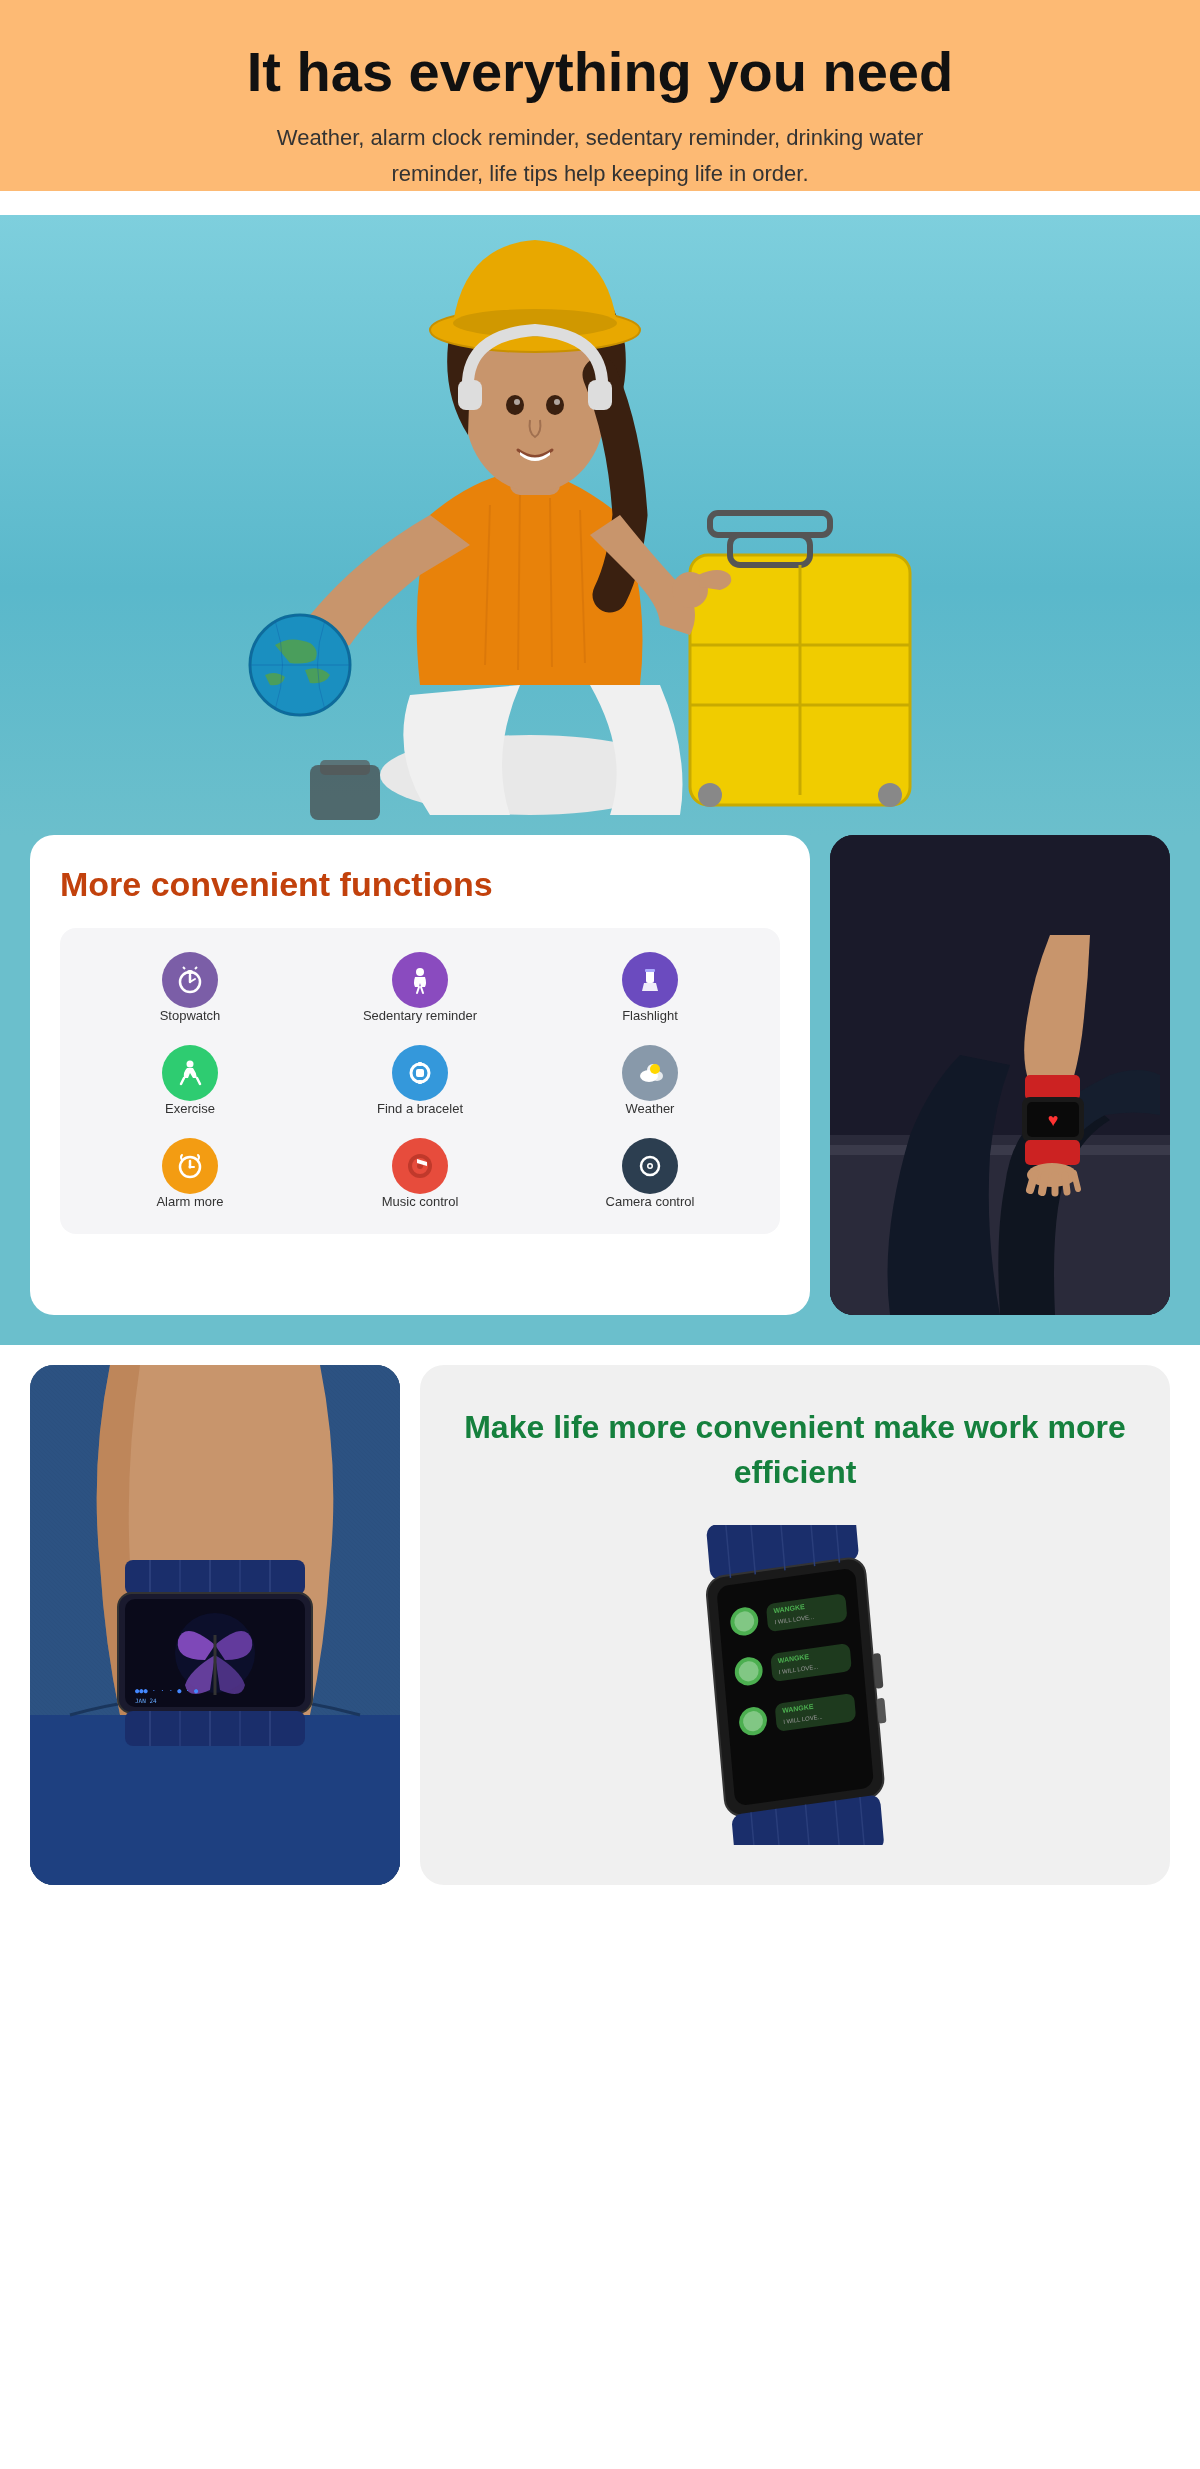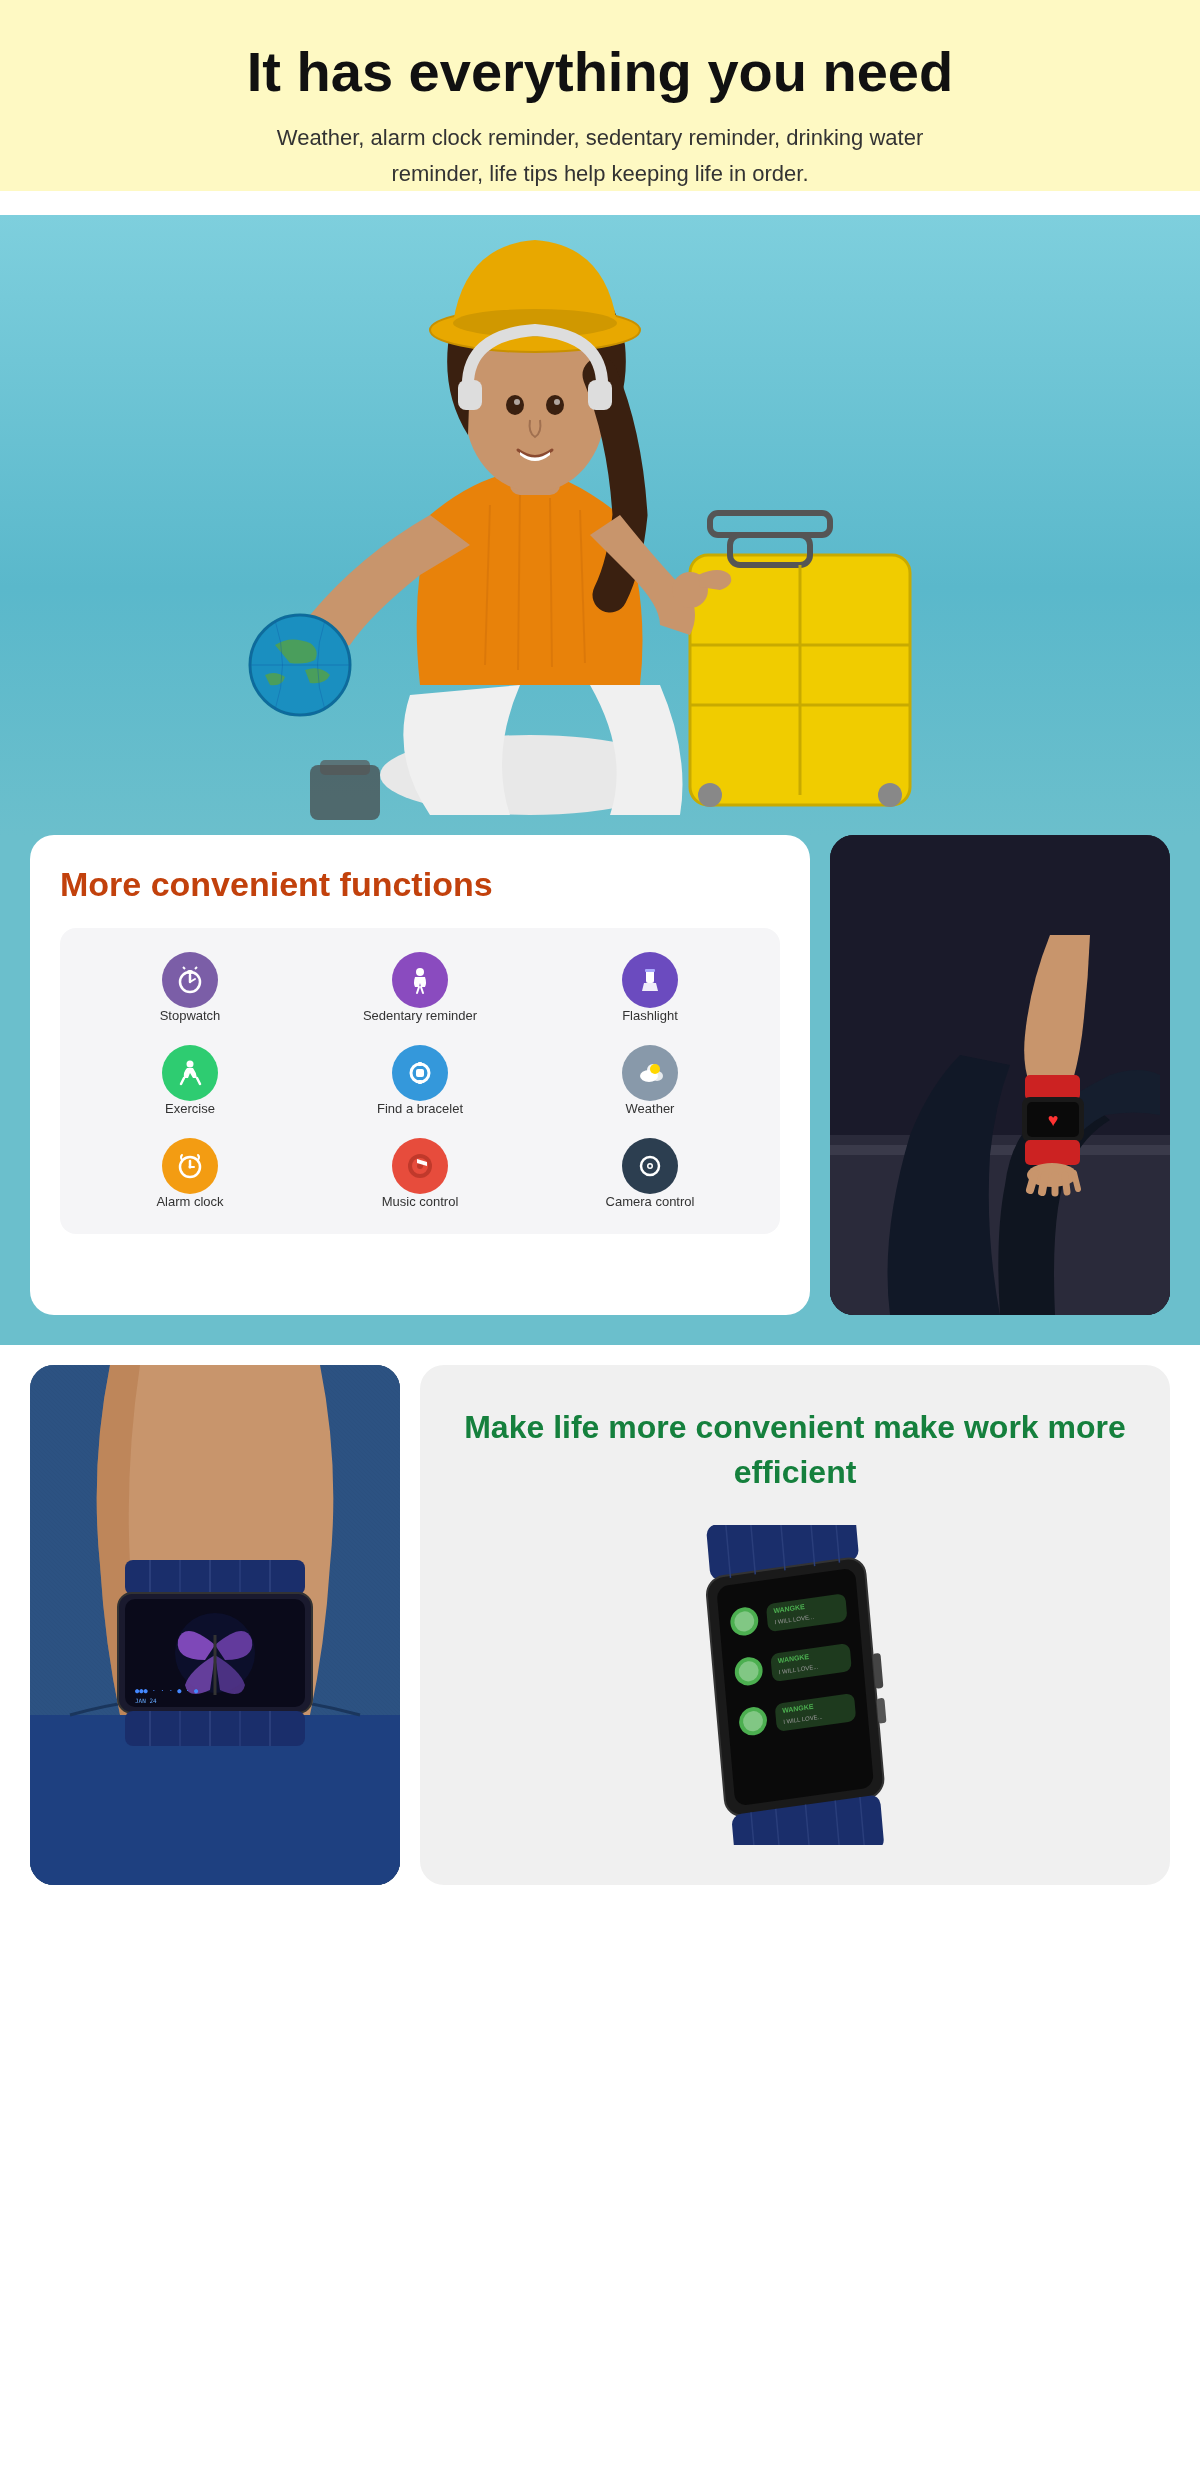--- a/index.html
+++ b/index.html
@@ -7,21 +7,21 @@
       width: 1200px;
       background: #fff;
       font-family: -apple-system, BlinkMacSystemFont, 'Segoe UI', Arial, sans-serif;
       overflow-x: hidden;
     }
 
     
     .hero-section {
       text-align: center;
       padding: 40px 20px 0;
-      background: #fef9c3;
+      background: #fdba74;
     }
     .hero-title {
       font-size: 56px;
       font-weight: 800;
       color: #111;
       margin-bottom: 16px;
       line-height: 1.15;
     }
     .hero-subtitle {
       font-size: 22px;
@@ -349,21 +349,21 @@
           <div class="function-icon icon-orange">
             <svg width="30" height="30" viewBox="0 0 30 30">
               <circle cx="15" cy="16" r="10" fill="none" stroke="#fff" stroke-width="2.5"></circle>
               <line x1="15" y1="16" x2="15" y2="10" stroke="#fff" stroke-width="2.5" stroke-linecap="round"></line>
               <line x1="15" y1="16" x2="19" y2="16" stroke="#fff" stroke-width="2" stroke-linecap="round"></line>
               <circle cx="15" cy="16" r="1.5" fill="#fff"></circle>
               <path d="M 7 9 Q 5 6 7 4" stroke="#fff" stroke-width="2" fill="none" stroke-linecap="round"></path>
               <path d="M 23 9 Q 25 6 23 4" stroke="#fff" stroke-width="2" fill="none" stroke-linecap="round"></path>
             </svg>
           </div>
-          <span class="function-label">Alarm clock</span>
+          <span class="function-label">Alarm more</span>
         </div>
 
         <div class="function-item">
           <div class="function-icon icon-red">
             <svg width="30" height="30" viewBox="0 0 30 30">
               <circle cx="15" cy="15" r="12" fill="#c0392b"></circle>
               <circle cx="15" cy="15" r="8" fill="#e74c3c"></circle>
               <circle cx="15" cy="15" r="3" fill="#c0392b"></circle>
               <path d="M 12 8 L 22 11 L 22 15 L 12 12 Z" fill="#fff"></path>
             </svg>

